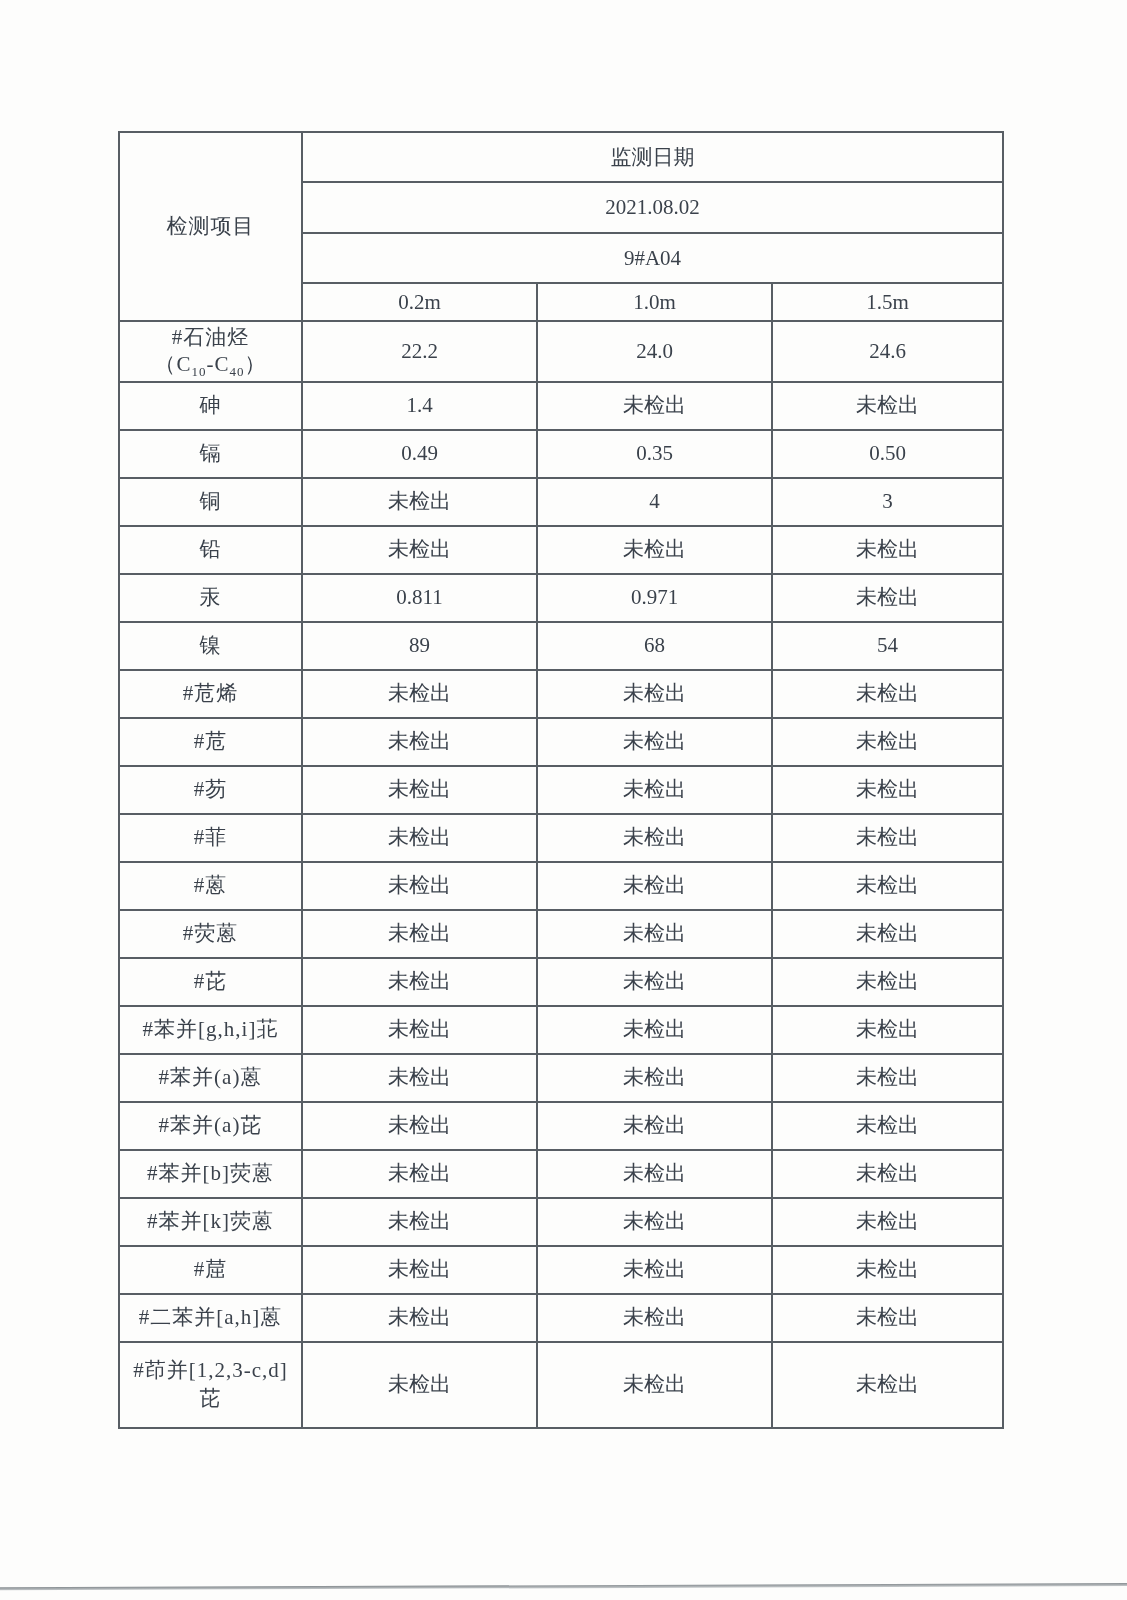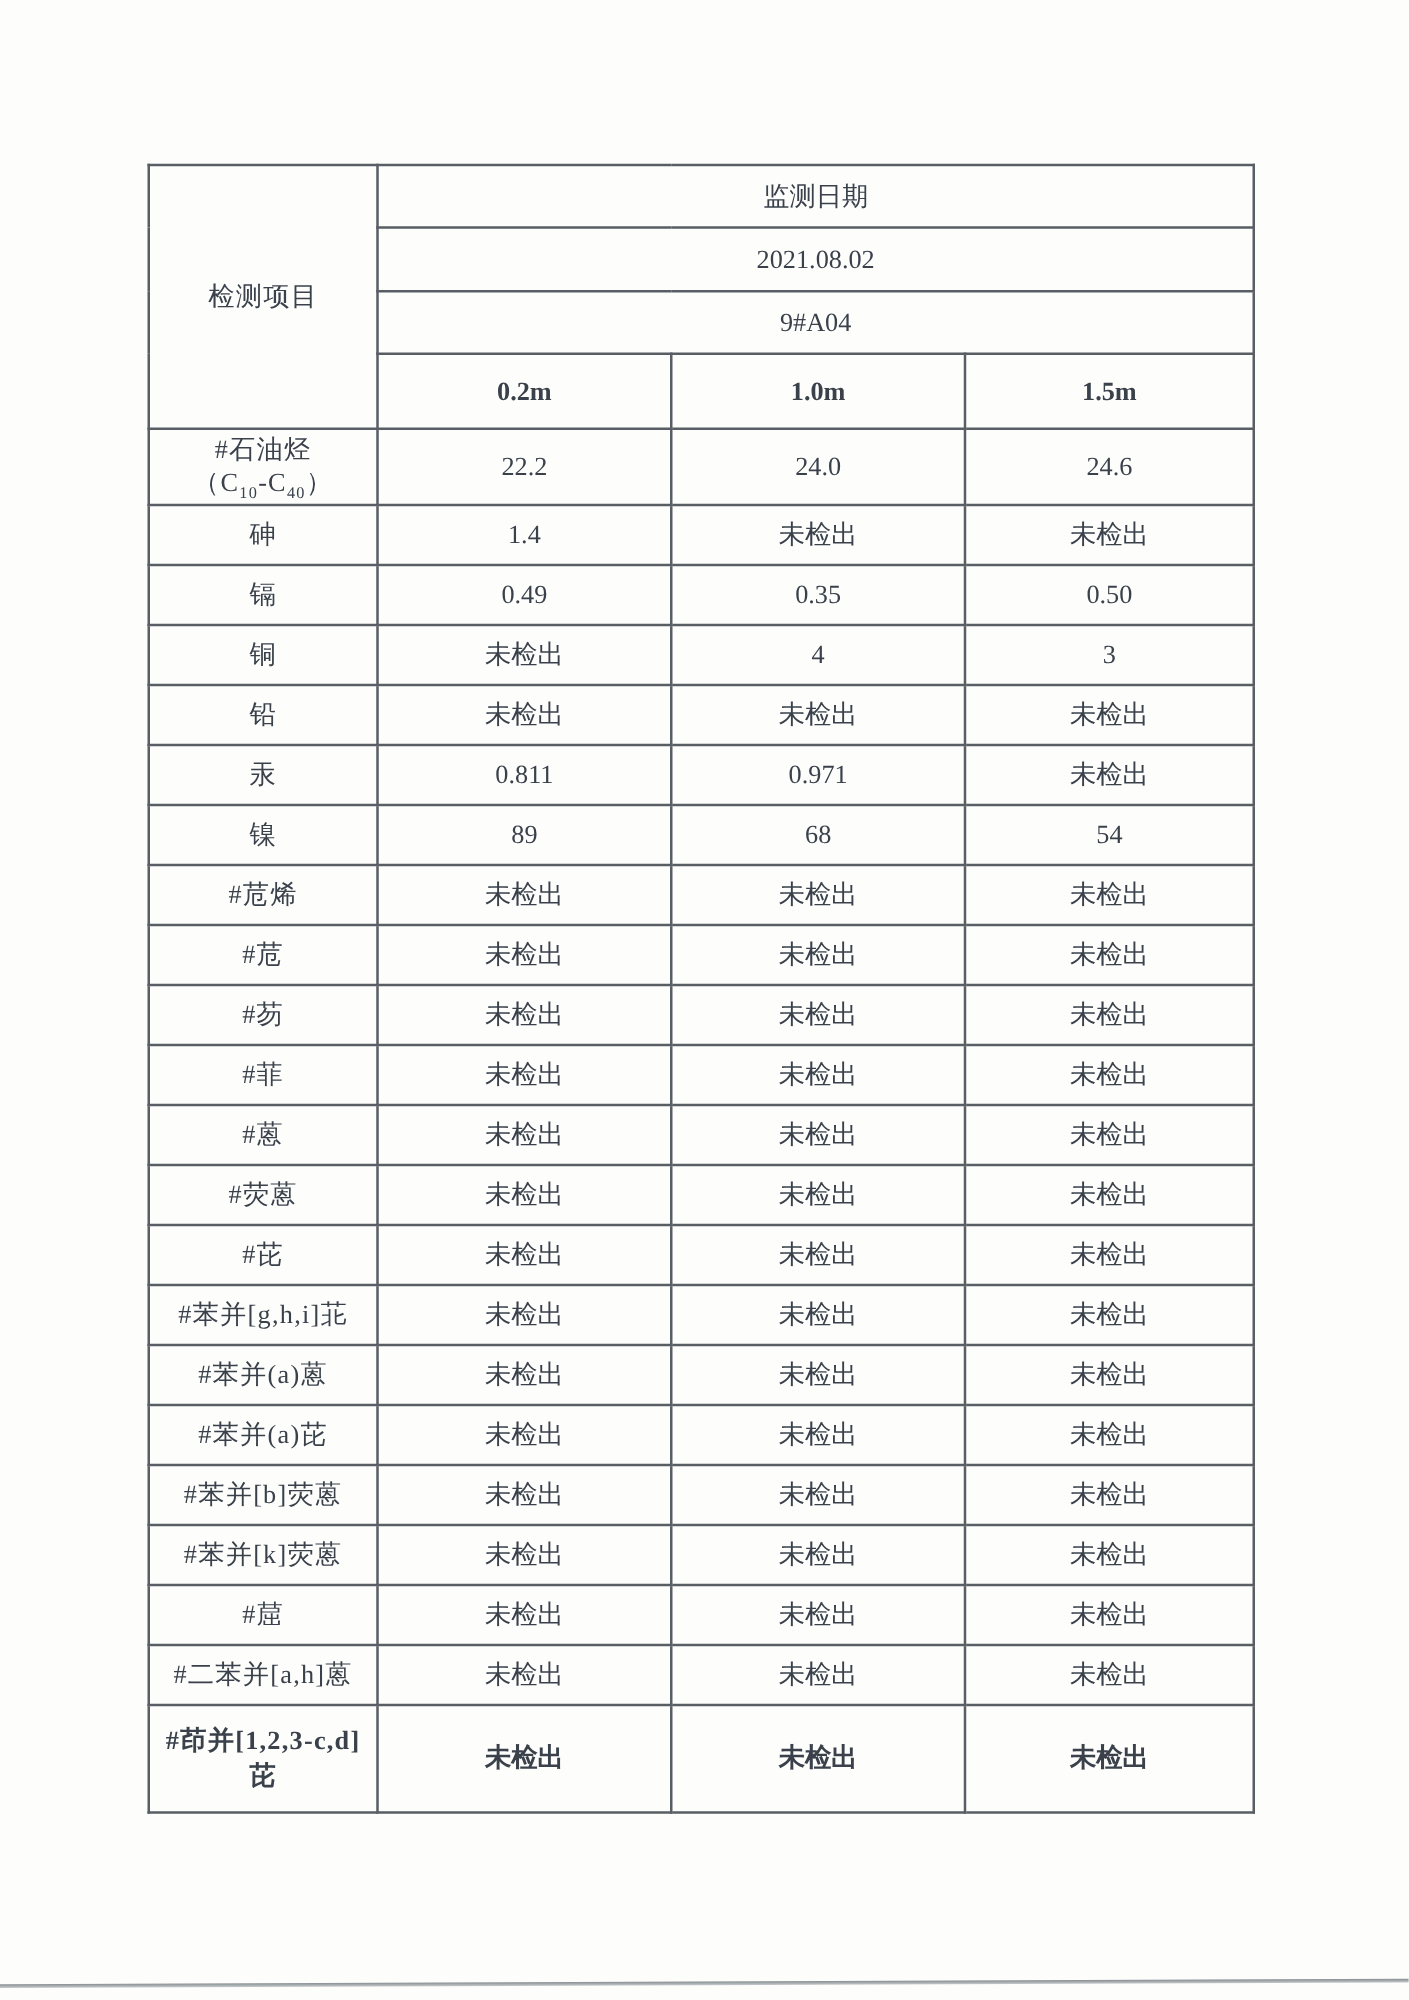--- a/index.html
+++ b/index.html
@@ -34,24 +34,24 @@
     font-size: 21px;
     padding: 2px 4px;
     line-height: 1.25;
   }
   
   table.monitor {
     filter: contrast(0.95);
   }
   tr.h50 { height: 50px; }
   tr.h51 { height: 51px; }
-  tr.h44 { height: 60px; font-weight: bold; }
+  tr.h44 { height: 38px; }
   #rows tr { height: 48px; }
   #rows tr:first-child { height: 60px; }
-  #rows tr:last-child { height: 86px; font-weight: bold; }
+  #rows tr:last-child { height: 86px; }
   .item-cell { letter-spacing: 1px; }
   .item-line { line-height: 1.3; }
   sub {
     font-size: 0.62em;
     line-height: 0;
   }
   .val-cell {
     font-size: 22px;
   }
   .paper-edge {

